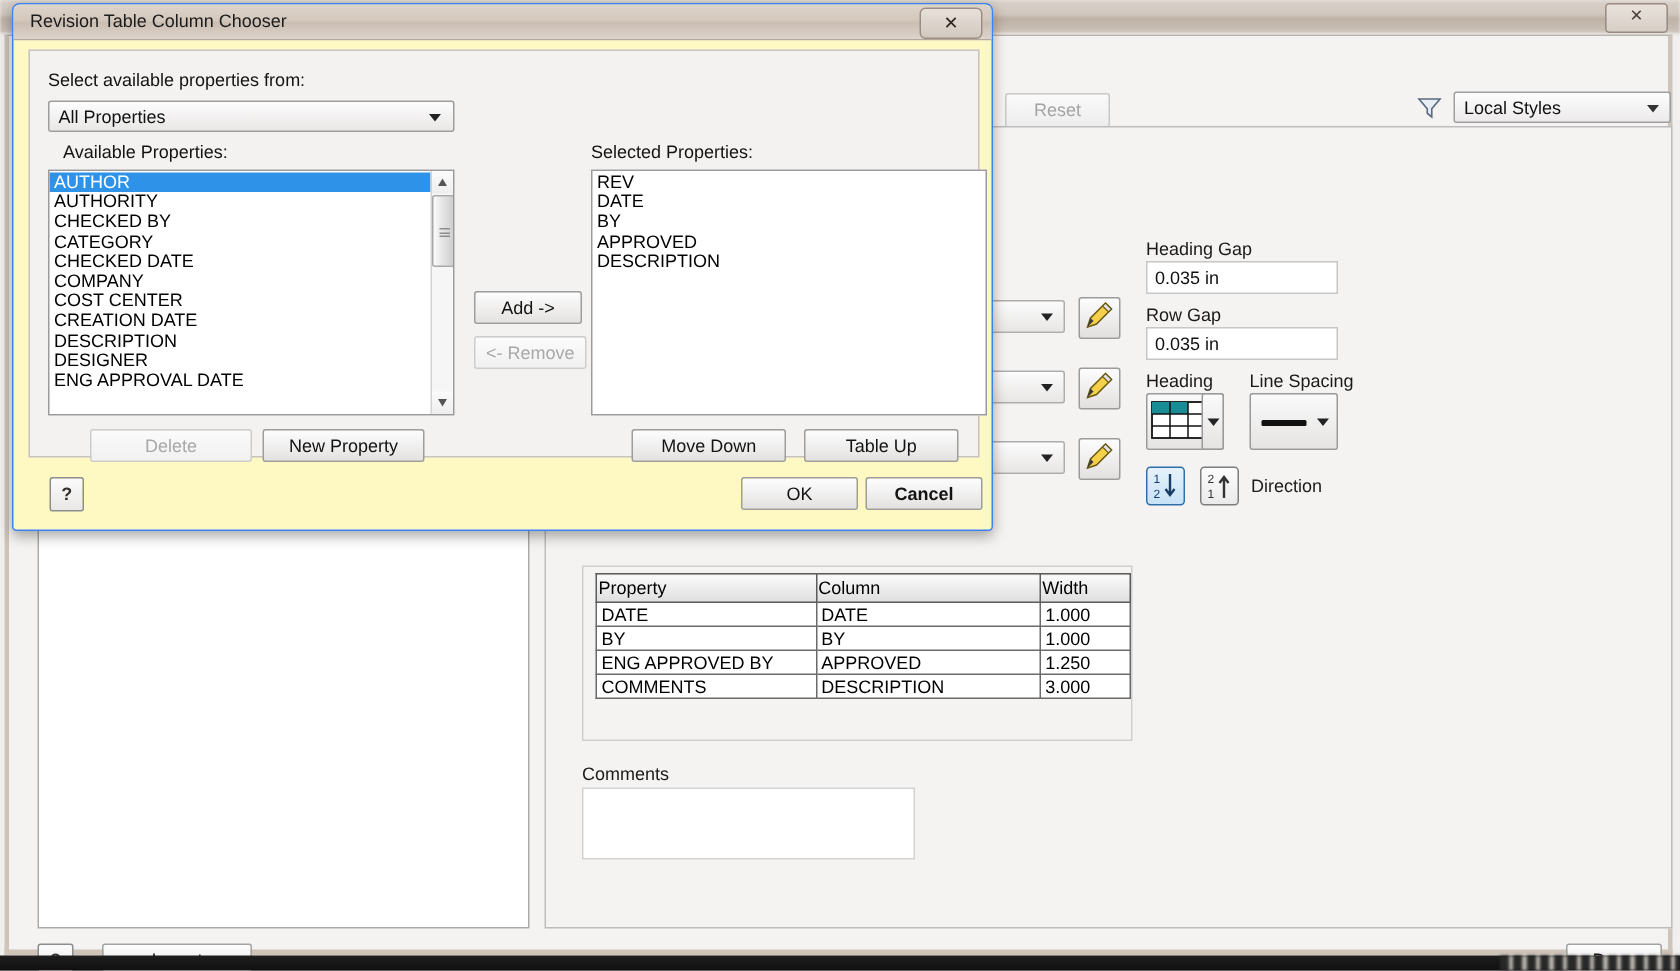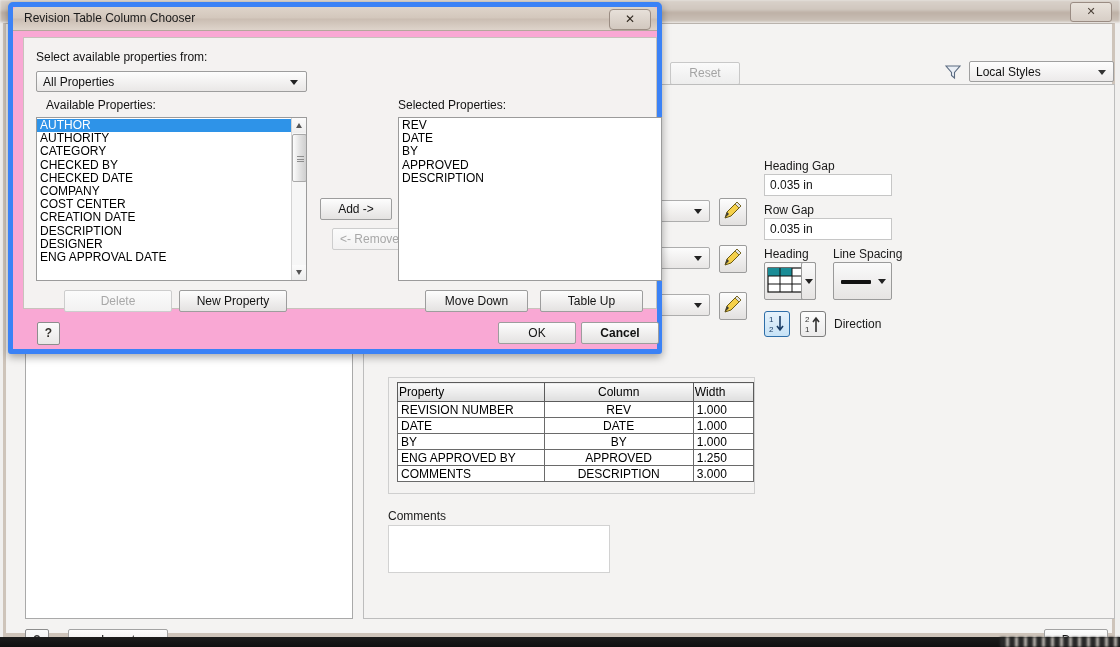--- a/index.html
+++ b/index.html
@@ -102,21 +102,21 @@
   }
   table.coltab{border-collapse:collapse;position:absolute;left:8px;top:4px;}
   table.coltab th{
     background:linear-gradient(to bottom,#fbfbfb,#dedede);
     border:1px solid #5b5b5b;font-weight:normal;font-size:12px;height:16px;color:#000;
   }
   table.coltab td{
     background:#fff;border:1px solid #6a6a6a;font-size:12px;height:15px;padding:0 3px;color:#000;
   }
   .c-prop{width:145px;text-align:left;}
-  .c-col{width:147px;text-align:center;}
+  .c-col{width:147px;text-align:left;}
   .c-wid{width:55px;text-align:left;}
   
   .cmt-box{
     position:absolute;left:24px;top:440px;width:222px;height:48px;
     background:#fff;border:1px solid #d2d2d2;box-sizing:border-box;
   }
   
   .pick-btn{
     position:absolute;border:1px solid #9a9a9a;border-radius:2px;box-sizing:border-box;
     background:linear-gradient(to bottom,#fafafa,#e6e4e3);
@@ -138,22 +138,22 @@
     background:linear-gradient(to bottom,#fdfdfd,#e6e4e3);
     font-size:12px;color:#141414;text-align:center;
   }
   #taskbar-strip{position:absolute;left:0;top:637px;width:1120px;height:10px;
     background:linear-gradient(to bottom,#1d1d1d,#101010);}
   #taskbar-strip .blur{position:absolute;left:1000px;top:0;width:120px;height:10px;
     background:repeating-linear-gradient(90deg,#2b2b2b 0 6px,#c9c4bd 6px 9px);filter:blur(1px);opacity:.9;}
   
   #dialog{
     position:absolute;left:8px;top:2px;width:654px;height:352px;
-    background:#f9a8d4;
-    border:5px solid #3b82f6;border-radius:5px 5px 3px 3px;
+    background:#fef9c3;
+    border:1px solid #3b82f6;border-radius:5px 5px 3px 3px;
     box-shadow:0 3px 9px rgba(0,0,0,.35);
     box-sizing:border-box;
   }
   #dlg-title{
     position:absolute;left:0;top:0;width:100%;height:24px;
     background:linear-gradient(to bottom,#ded4ca 0%,#d3c7bc 48%,#cabdb2 52%,#ded4cb 100%);
     border-radius:4px 4px 0 0;box-sizing:border-box;border-bottom:1px solid #b4a79c;
   }
   #dlg-title .cap{position:absolute;left:11px;top:4px;font-size:12px;color:#1b1b1b;}
   #dlg-close{
@@ -356,25 +356,20 @@
       <div id="col-table-wrap">
         <table class="coltab">
           <thead>
             <tr>
               <th class="c-prop">Property</th>
               <th class="c-col">Column</th>
               <th class="c-wid">Width</th>
             </tr>
           </thead>
           <tbody>
-            <tr>
-              <td class="c-prop">REVISION NUMBER</td>
-              <td class="c-col">REV</td>
-              <td class="c-wid">1.000</td>
-            </tr>
             <tr>
               <td class="c-prop">DATE</td>
               <td class="c-col">DATE</td>
               <td class="c-wid">1.000</td>
             </tr>
             <tr>
               <td class="c-prop">BY</td>
               <td class="c-col">BY</td>
               <td class="c-wid">1.000</td>
             </tr>
@@ -425,22 +420,22 @@
       <span class="arr"></span>
     </div>
 
     <div class="d-label" style="left:12px;top:60px;margin-left:10px;">Available Properties:</div>
     <div class="d-label" style="left:374px;top:60px;">Selected Properties:</div>
 
     <div class="listbox" style="left:12px;top:79px;width:271px;height:164px;">
       <ul id="avail-list">
           <li class="sel">AUTHOR</li>
           <li>AUTHORITY</li>
+          <li>CHECKED BY</li>
           <li>CATEGORY</li>
-          <li>CHECKED BY</li>
           <li>CHECKED DATE</li>
           <li>COMPANY</li>
           <li>COST CENTER</li>
           <li>CREATION DATE</li>
           <li>DESCRIPTION</li>
           <li>DESIGNER</li>
           <li>ENG APPROVAL DATE</li>
         </ul>
       <div class="vscroll">
         <div class="vs-up">
@@ -449,21 +444,21 @@
         <div class="vs-thumb">
             <b></b>
           </div>
         <div class="vs-dn">
             <i></i>
           </div>
       </div>
     </div>
 
     <div class="dbtn" style="left:296px;top:160px;width:72px;height:22px;line-height:21px;">Add -&gt;</div>
-    <div class="dbtn dis" style="left:308px;top:190px;width:75px;height:22px;line-height:21px;">&lt;- Remove</div>
+    <div class="dbtn dis" style="left:296px;top:190px;width:75px;height:22px;line-height:21px;">&lt;- Remove</div>
 
     <div class="listbox" style="left:374px;top:79px;width:264px;height:164px;">
       <ul id="sel-list">
           <li>REV</li>
           <li>DATE</li>
           <li>BY</li>
           <li>APPROVED</li>
           <li>DESCRIPTION</li>
         </ul>
     </div>

